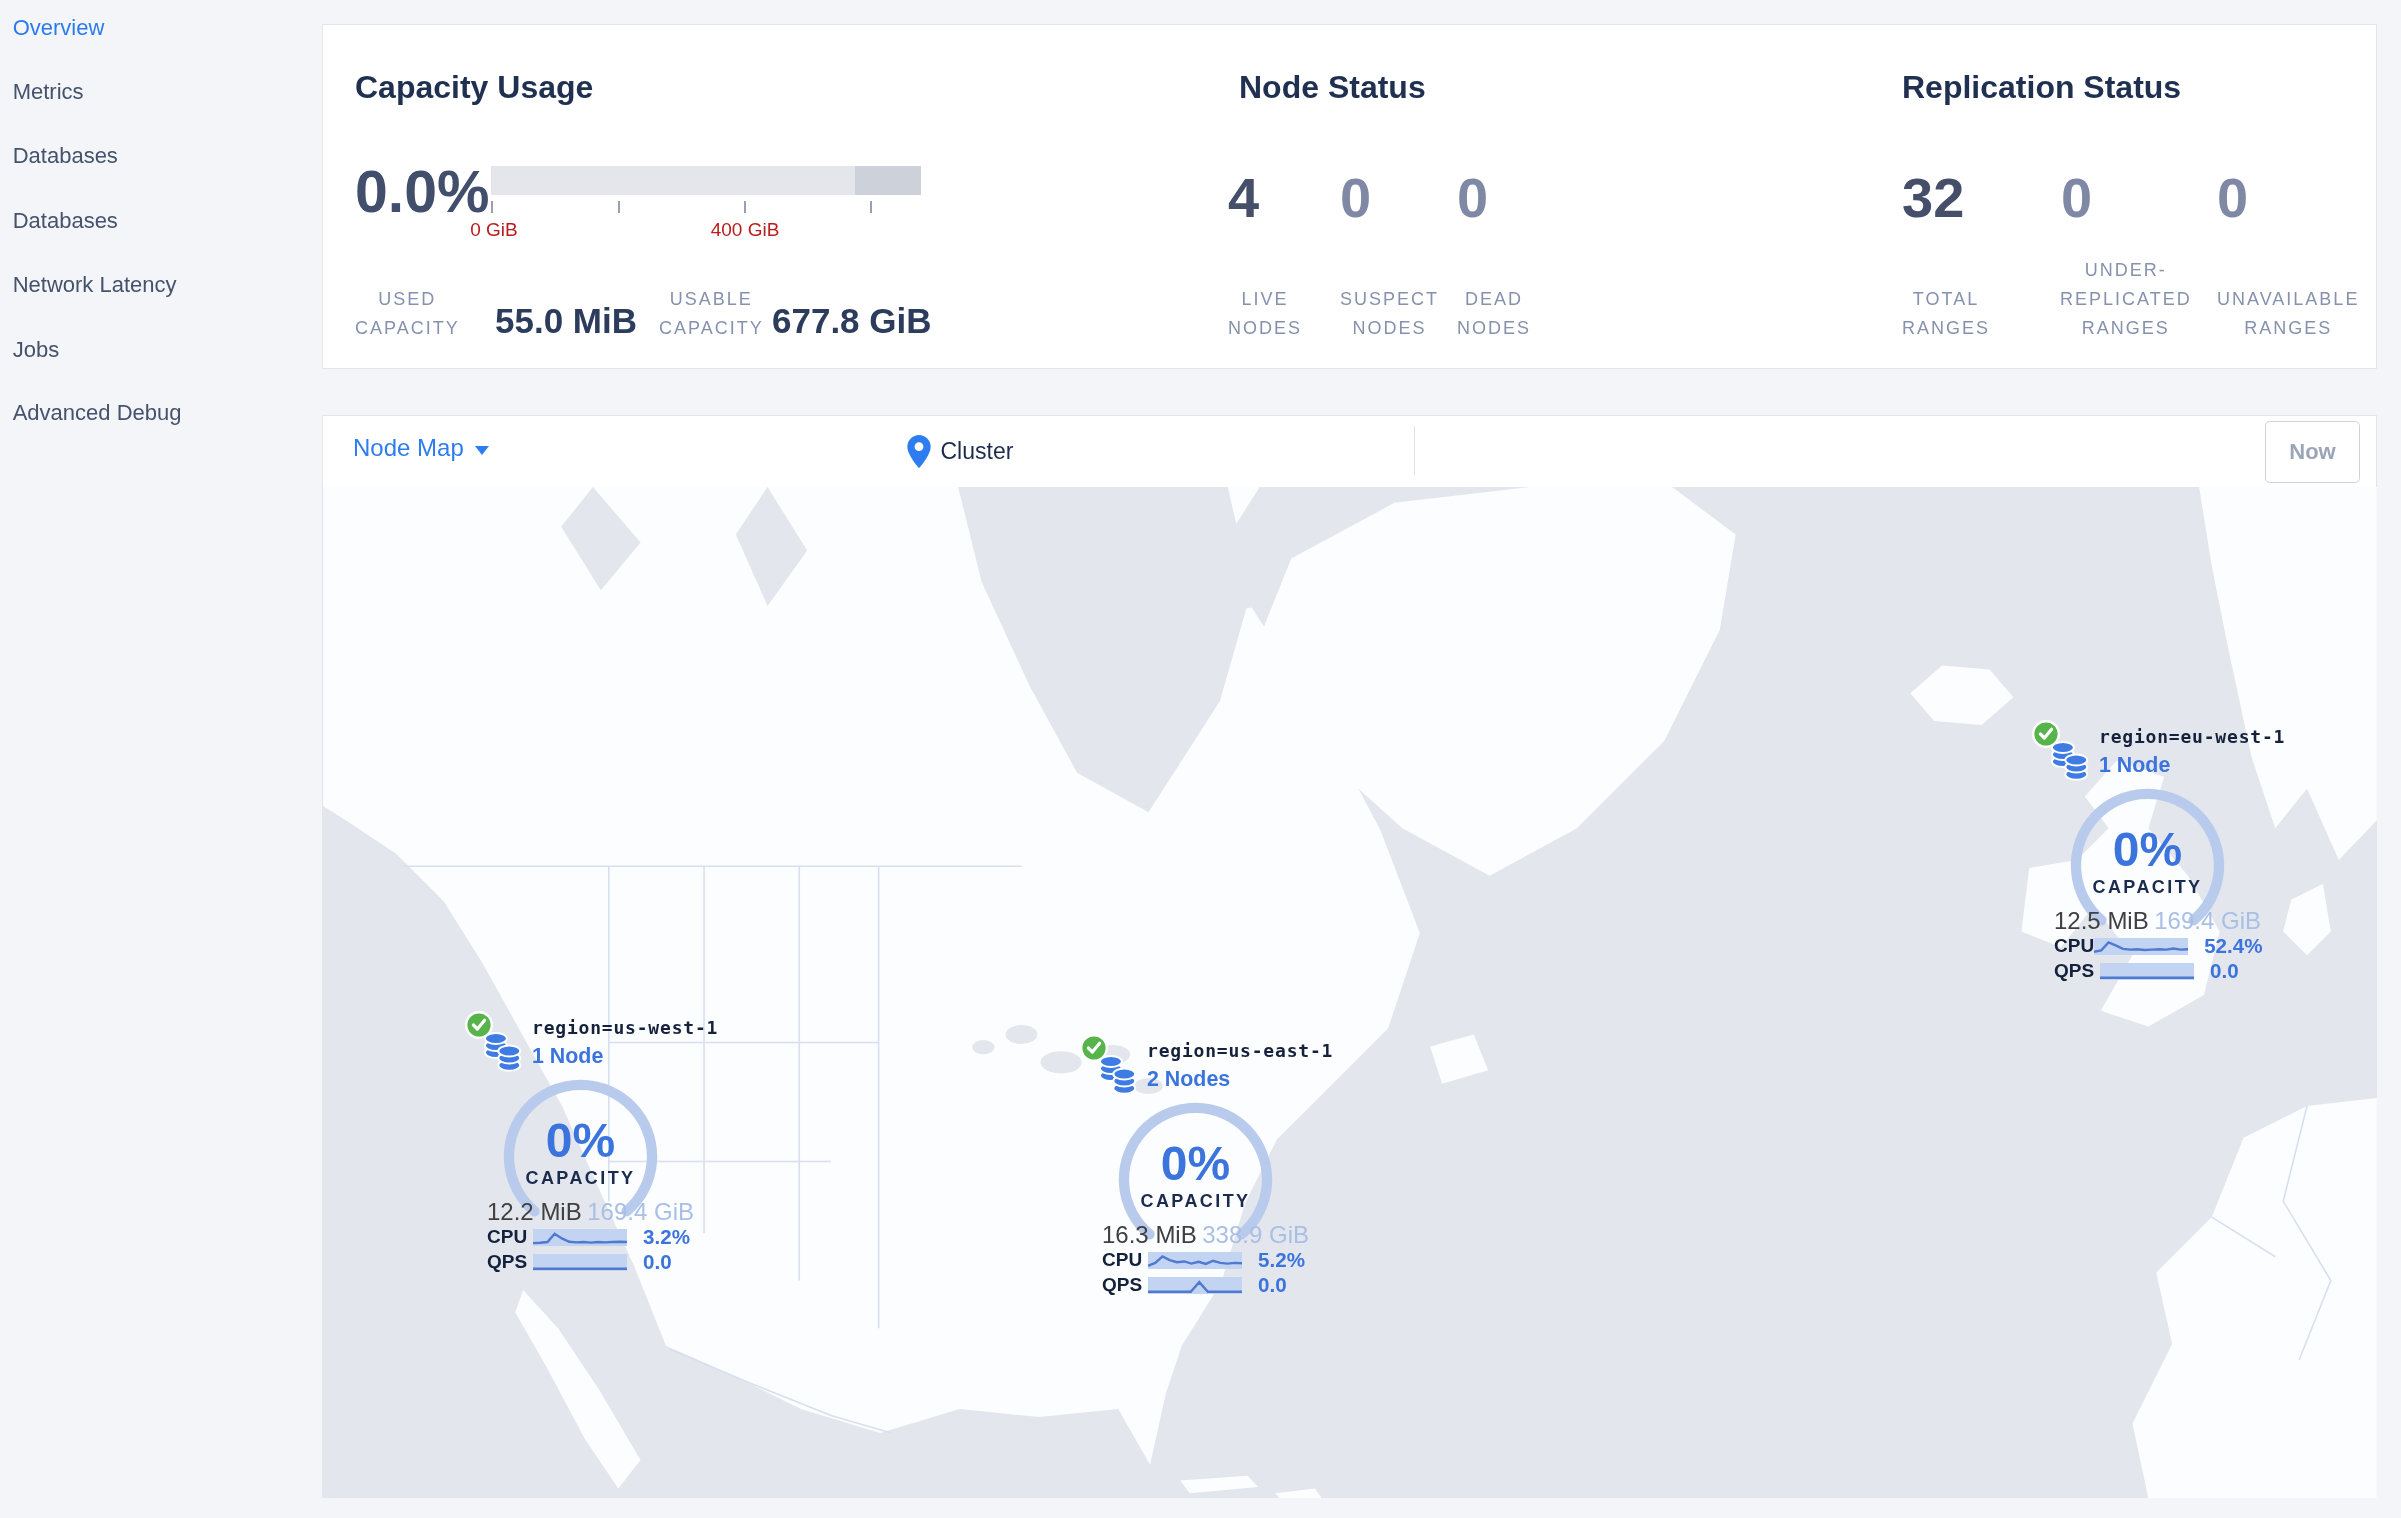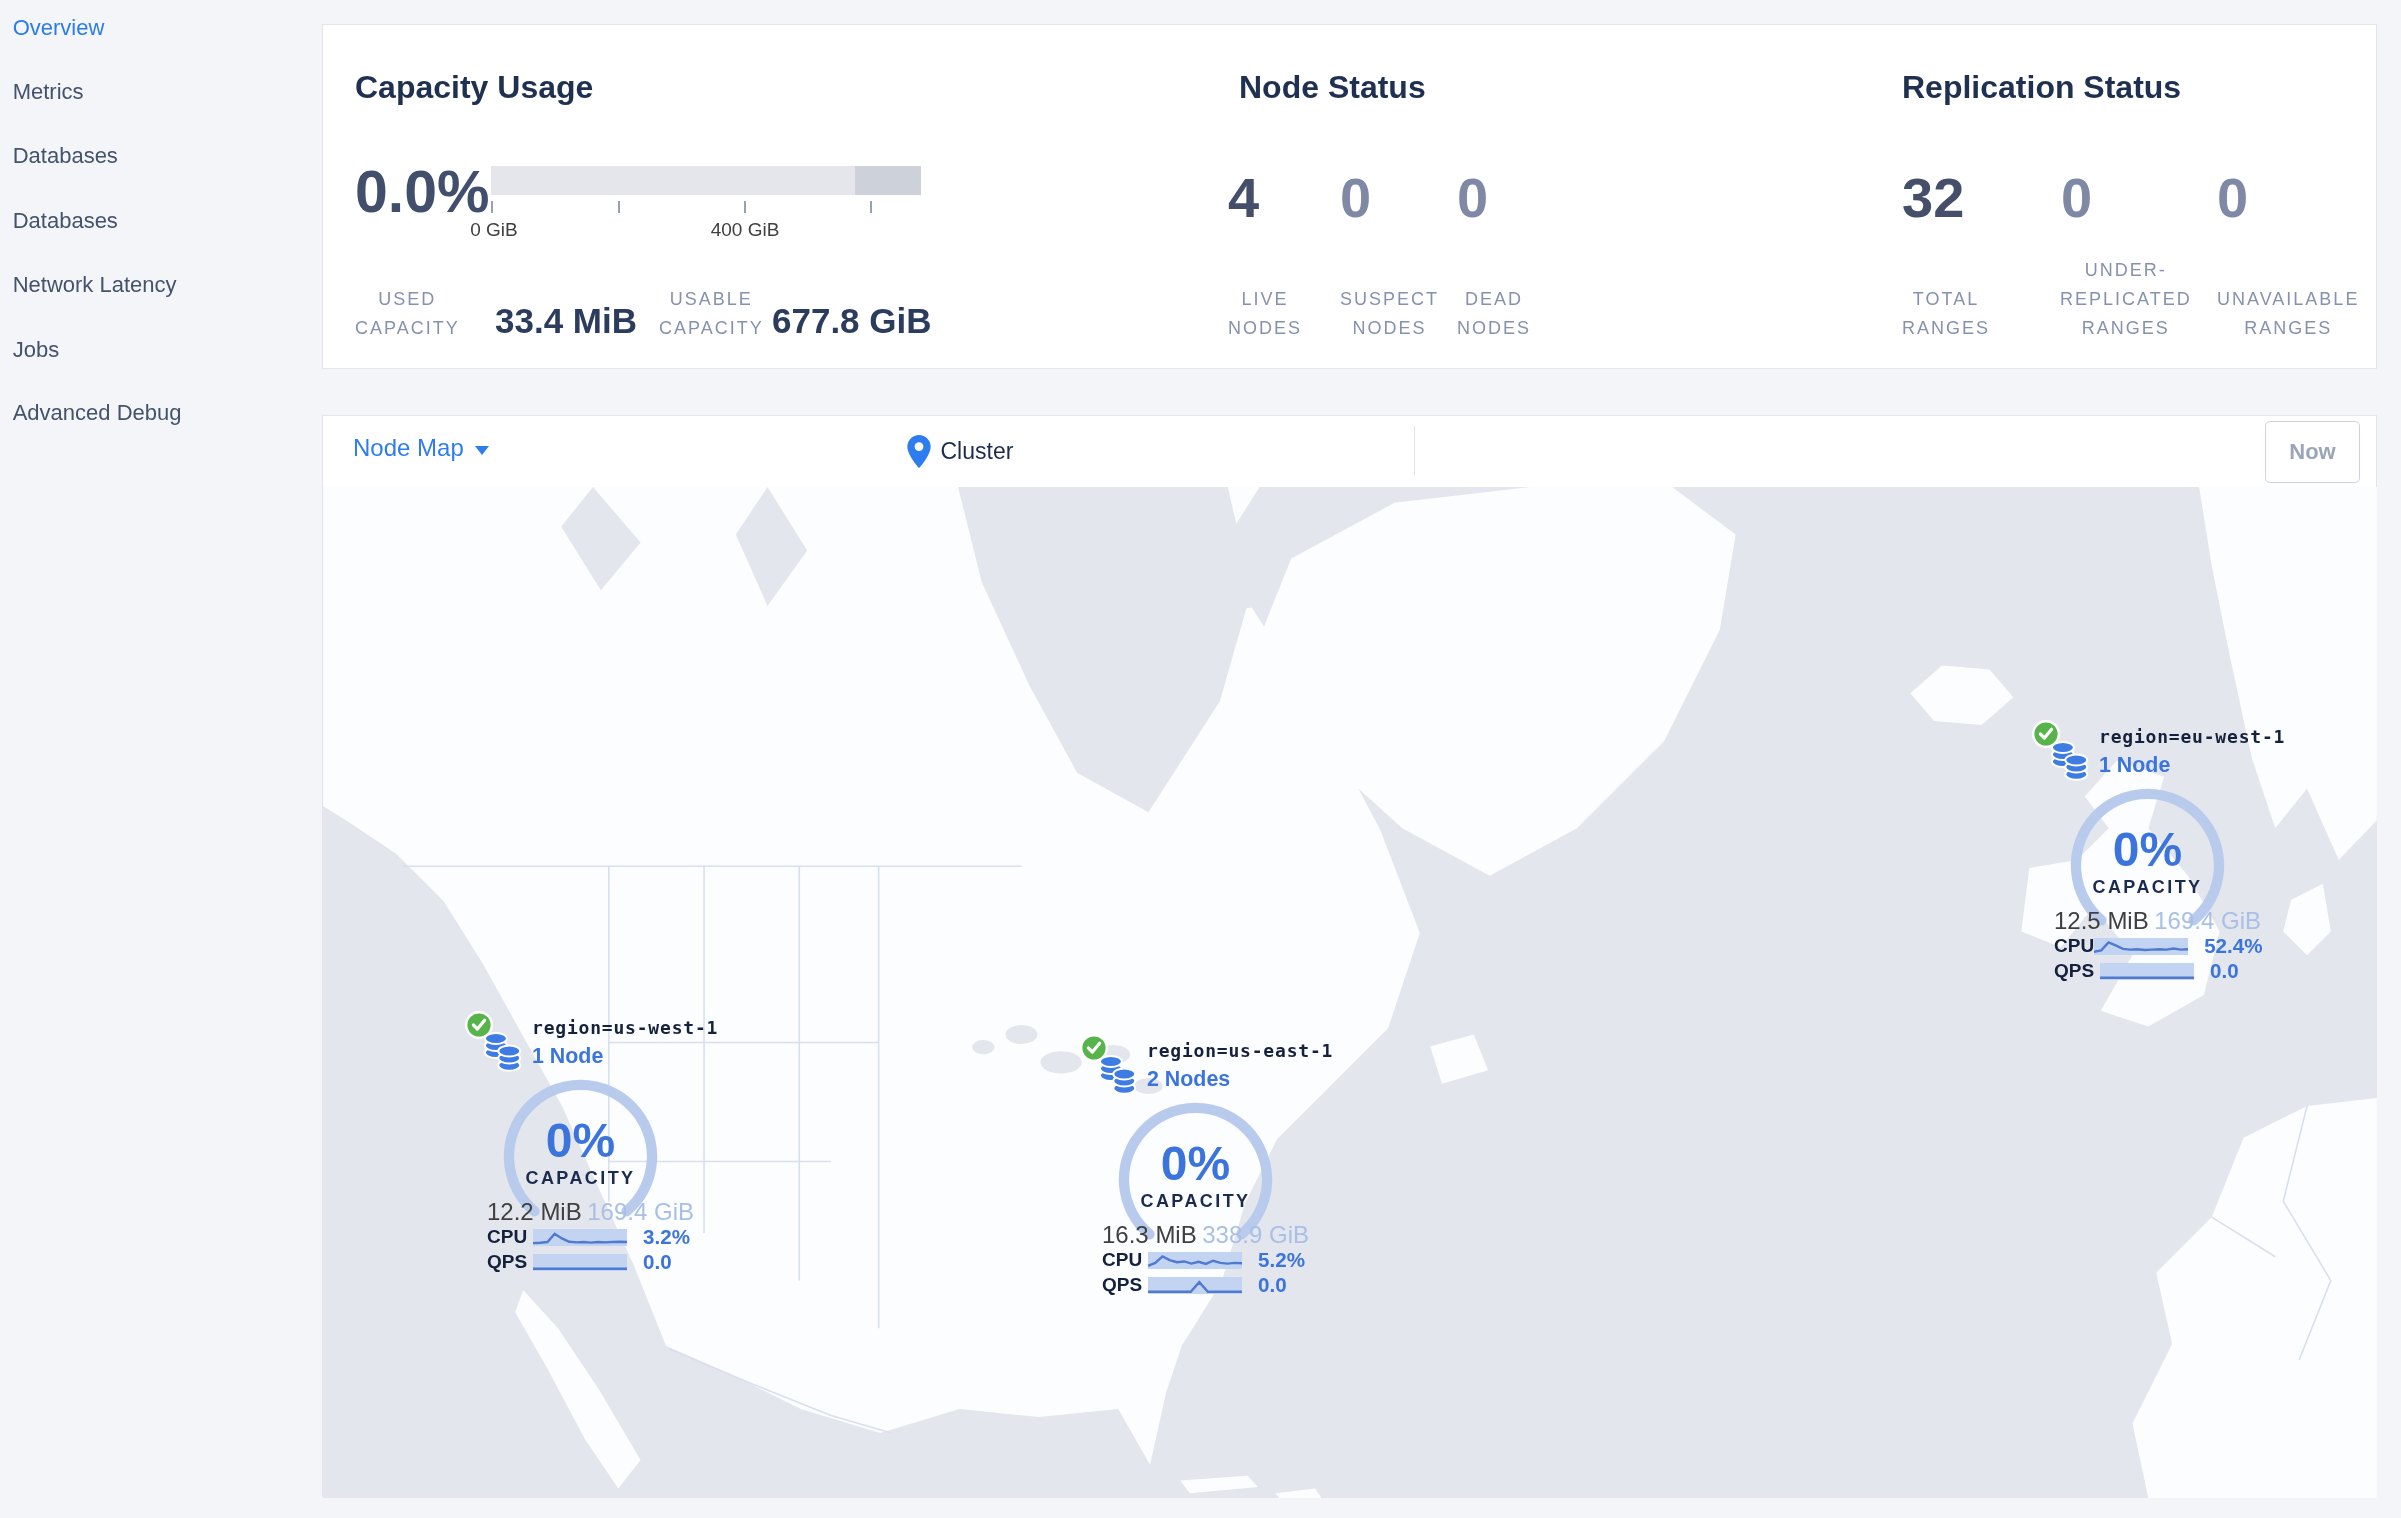--- a/index.html
+++ b/index.html
@@ -22,21 +22,21 @@
   .bigpct{position:absolute;top:133px;font-size:59px;font-weight:700;color:#414f6d;}
   .bignum{position:absolute;top:140px;font-size:56px;font-weight:700;}
   .bignum.hi{color:#454f6a;}
   .bignum.lo{color:#7f89a5;}
   .statlab{position:absolute;font-size:18px;font-weight:500;letter-spacing:2px;color:#8691ad;line-height:29px;white-space:nowrap;}
   .statval{position:absolute;font-size:35px;font-weight:700;color:#2c3c5c;white-space:nowrap;}
   
   #cap-bar{position:absolute;left:168px;top:141px;width:430px;height:29px;background:#e4e6eb;}
   #cap-bar-dark{position:absolute;left:84.7%;top:0;height:100%;width:15.3%;background:#cdd1d9;}
   .cap-tick{position:absolute;top:176px;width:1.6px;height:12px;background:#97a1b6;}
-  .cap-tick-label{position:absolute;top:194px;font-size:19px;color:#404040;transform:translateX(-50%);white-space:nowrap;}
+  .cap-tick-label{position:absolute;top:194px;font-size:19px;color:#b91c1c;transform:translateX(-50%);white-space:nowrap;}
   
   #toolbar{position:absolute;left:0;top:0;width:100%;height:71px;background:#fff;border-bottom:0.8px solid #eceef2;}
   #view-selector{position:absolute;left:30px;top:17.5px;font-size:24px;font-weight:500;color:#2e7df0;cursor:pointer;}
   #view-caret{position:absolute;left:152px;top:30px;width:0;height:0;border-left:7.1px solid transparent;border-right:7.1px solid transparent;border-top:9.5px solid #2e7df0;}
   #breadcrumb{position:absolute;left:584px;top:0;height:71px;display:flex;align-items:center;cursor:pointer;}
   #breadcrumb span{font-size:23px;font-weight:500;color:#1d2c4e;margin-left:9.5px;}
   #tb-divider{position:absolute;left:1091px;top:10.3px;width:0.8px;height:49px;background:#dfe2e8;}
   #time-select{position:absolute;left:1131px;top:4.8px;width:659px;height:62px;background:#fff;
     border:0.8px solid #ccd3df;border-radius:4.8px;box-sizing:border-box;cursor:pointer;}
   #time-badge{position:absolute;left:19px;top:12px;width:46px;height:38px;background:#e4e7ec;border-radius:4.8px;
@@ -90,21 +90,21 @@
   <div class="cap-tick" style="left:168px"></div>
   <div class="cap-tick" style="left:295px"></div>
   <div class="cap-tick" style="left:421px"></div>
   <div class="cap-tick" style="left:547px"></div>
   <div class="cap-tick-label" style="left:171px">0 GiB</div>
   <div class="cap-tick-label" style="left:422px">400 GiB</div>
   <div class="statlab" style="left:32px;top:260px">
     <span>USED</span><br>
     <span>CAPACITY</span>
   </div>
-  <div class="statval" style="left:172px;top:276px">33.4 MiB</div>
+  <div class="statval" style="left:172px;top:276px">55.0 MiB</div>
   <div class="statlab" style="left:336px;top:260px">
     <span>USABLE</span><br>
     <span>CAPACITY</span>
   </div>
   <div class="statval" style="left:449px;top:276px">677.8 GiB</div>
 
   <div class="panel-title" style="left:916px">Node Status</div>
   <div class="bignum hi" style="left:905px">4</div>
   <div class="bignum lo" style="left:1017px">0</div>
   <div class="bignum lo" style="left:1134px">0</div>

